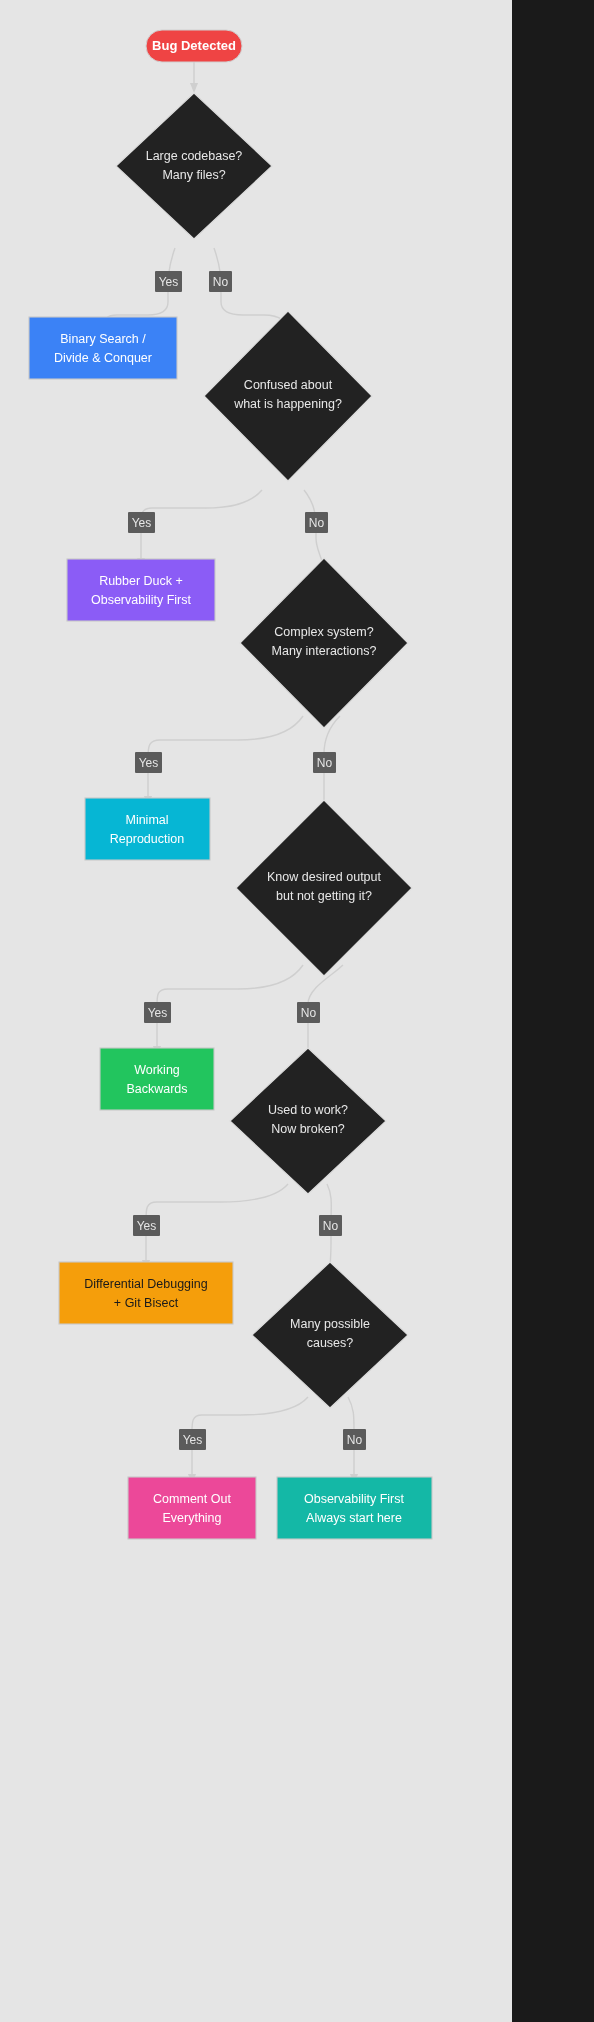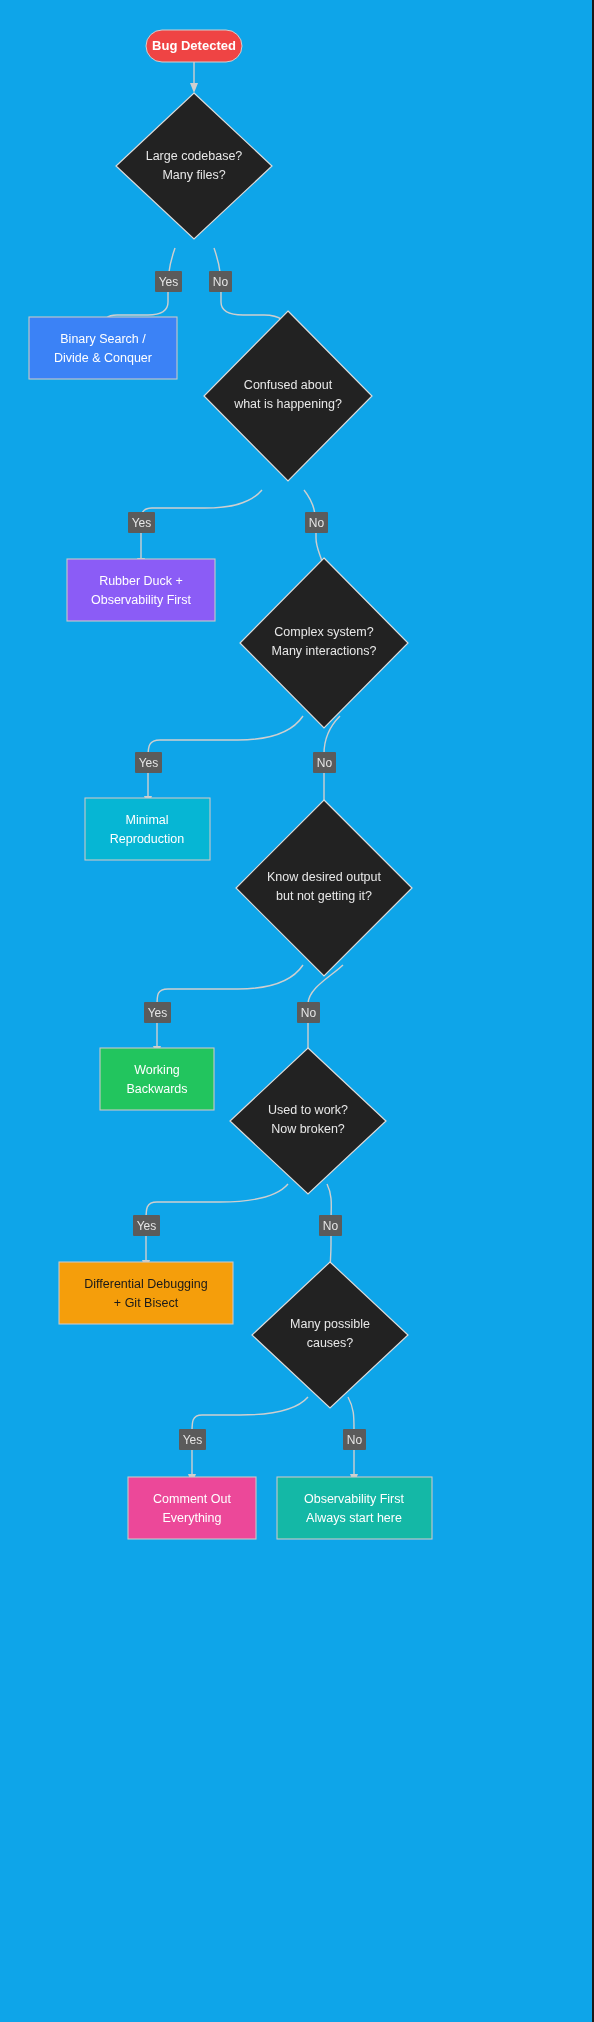--- a/index.html
+++ b/index.html
@@ -9,23 +9,23 @@
     background: #1a1a1a;
   }
   body {
     width: 594px;
     height: 2022px;
     overflow: hidden;
     font-family: "Liberation Sans", sans-serif;
   }
   #flow-root {
     position: relative;
-    width: 592px;
+    width: 512px;
     height: 2022px;
-    background: #0ea5e9;
+    background: #e5e5e5;
   }
   svg#flow-svg {
     position: absolute;
     top: 0;
     left: 0;
     width: 594px;
     height: 2022px;
     display: block;
   }
   .edge-path {

